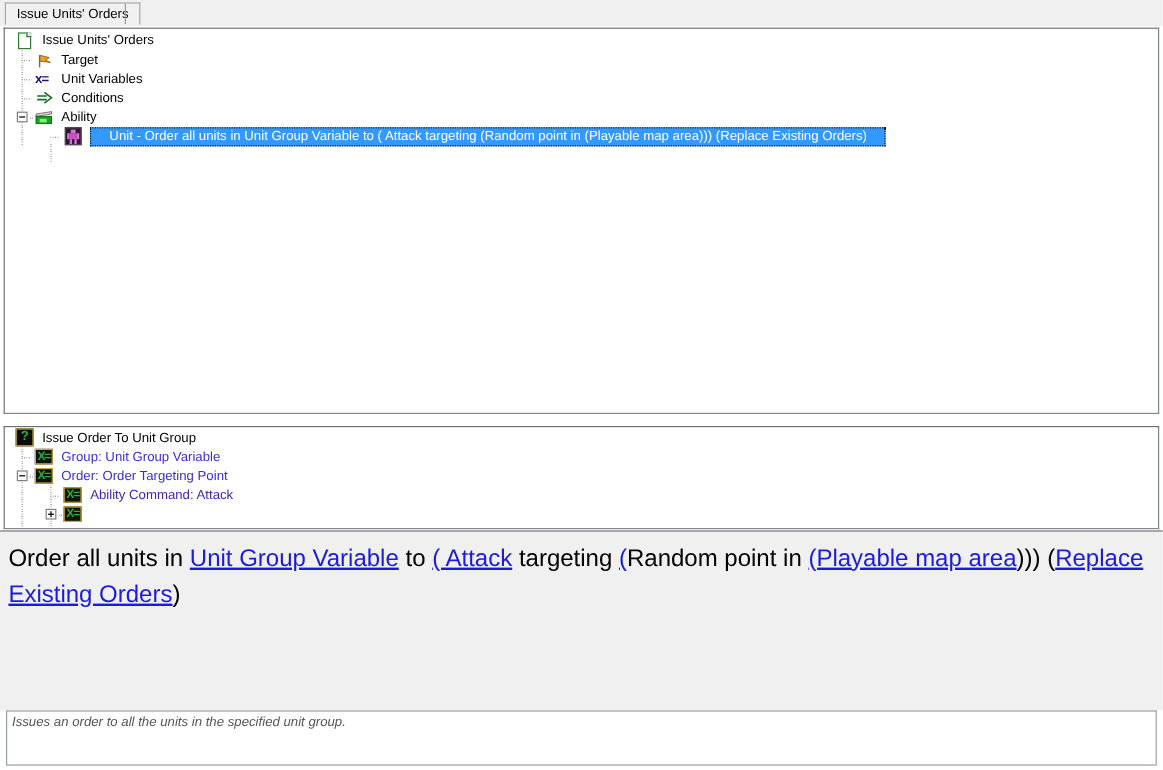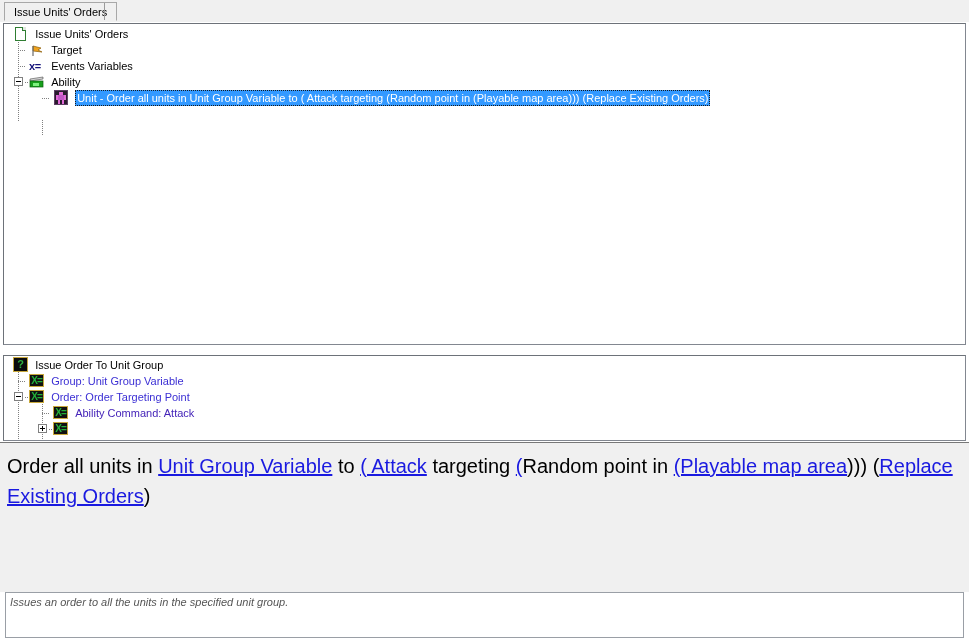--- a/index.html
+++ b/index.html
@@ -212,21 +212,21 @@
     letter-spacing: -1px;
     overflow: hidden;
   }
 
   
   .sel {
     background: #3399ff;
     color: #ffffff;
     outline: 1px dotted #1a1a1a;
     outline-offset: -1px;
-    padding: 0 2px;
+    padding: 0 16px;
   }
 
   
   .t-black { color: #000000; }
   .t-blue  { color: #3b2fd4; }
   .t-purple{ color: #4423b8; }
 
   
   #desc-text {
     position: absolute;
@@ -283,23 +283,34 @@
         <path d="M3 2 L3 12" stroke="#6b6b6b" stroke-width="1.2" fill="none"></path>
       </svg>
     </span>
     <span class="tlabel t-black">Target</span>
   </div>
 
   <div class="trow">
     <span class="indent" style="width:22px;"></span>
     <div class="guide-h" style="left:14px; top:8px; width:8px;"></div>
     <span class="tico"><span class="ic-xeq">x=</span></span>
-    <span class="tlabel t-black">Events Variables</span>
-  </div>
-
+    <span class="tlabel t-black">Unit Variables</span>
+  </div>
+
+  <div class="trow">
+    <span class="indent" style="width:22px;"></span>
+    <div class="guide-h" style="left:14px; top:8px; width:8px;"></div>
+    <span class="tico">
+      <svg class="ic-arrow" width="14" height="12" viewBox="0 0 14 12">
+        <path d="M1 4 L9 4 M1 7 L9 7" stroke="#1d6b2c" stroke-width="1.3"></path>
+        <path d="M7 1 L13 5.5 L7 10" stroke="#1d6b2c" stroke-width="1.3" fill="none"></path>
+      </svg>
+    </span>
+    <span class="tlabel t-black">Conditions</span>
+  </div>
 
   <div class="trow">
     <span class="indent" style="width:22px;"></span>
     <div class="expander" style="left:10px; top:3px;"></div>
     <div class="guide-h" style="left:21px; top:8px; width:3px;"></div>
     <span class="tico">
       <svg class="ic-clap" width="16" height="14" viewBox="0 0 16 14">
         <path d="M1 4 L14 2 L14 4 L1 6 Z" fill="#d8d8d8" stroke="#4a4a4a" stroke-width="0.6"></path>
         <rect x="1" y="6" width="13" height="6" fill="#18a01c" stroke="#0b5d0d" stroke-width="0.7"></rect>
         <rect x="4" y="8" width="6" height="3" fill="#7ff07f"></rect>

